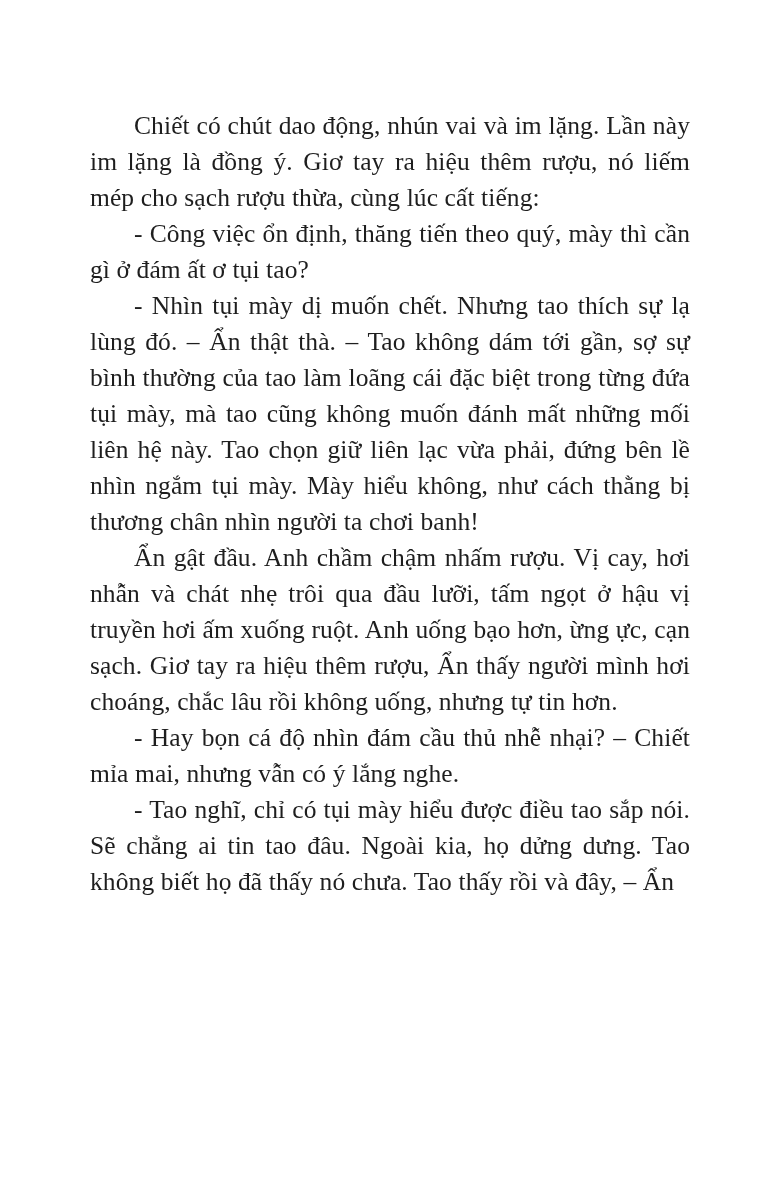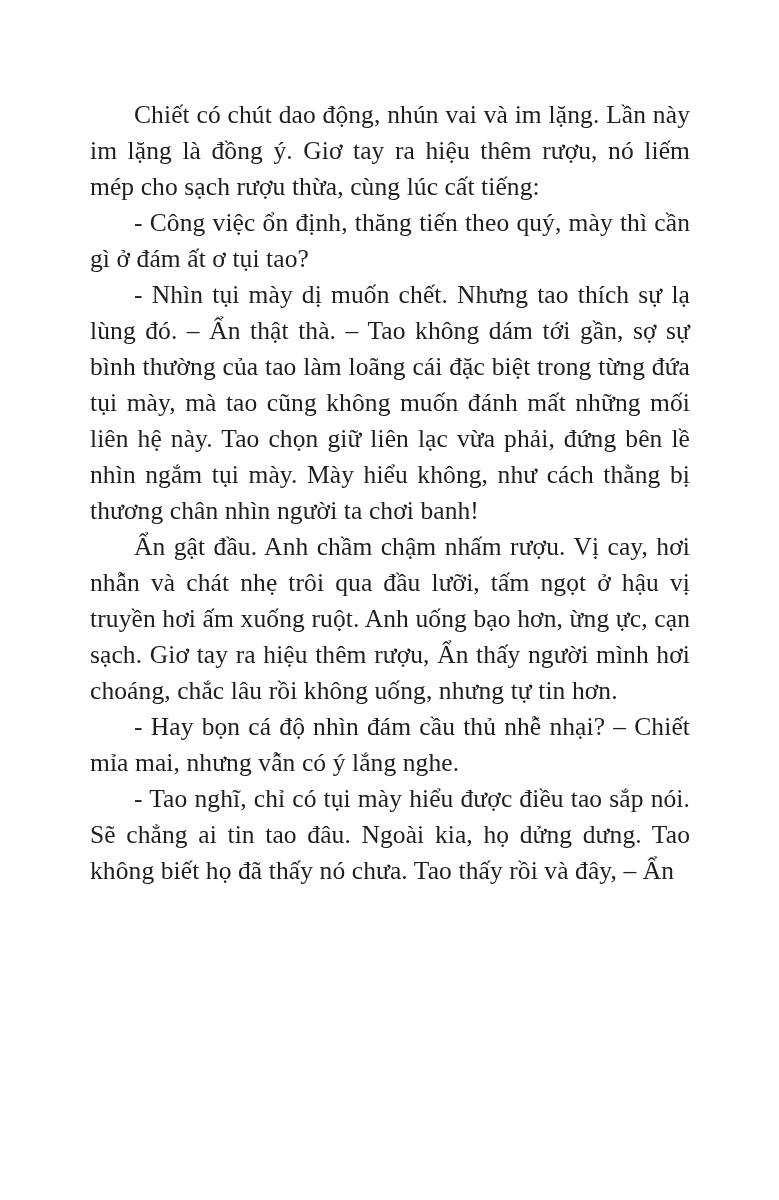--- a/index.html
+++ b/index.html
@@ -8,21 +8,21 @@
       background: #ffffff;
     }
     .book-page {
       position: relative;
       width: 779px;
       height: 976px;
       background: #ffffff;
       color: #1e1e1e;
       font-family: "Liberation Serif", "DejaVu Serif", serif;
       overflow: hidden;
-      margin: 5px auto;
+      margin: 16px auto;
     }
     .text-block {
       position: absolute;
       left: 90px;
       top: 92px;
       width: 600px;
       font-size: 25.5px;
       line-height: 36px;
       text-align: justify;
       text-justify: inter-word;

